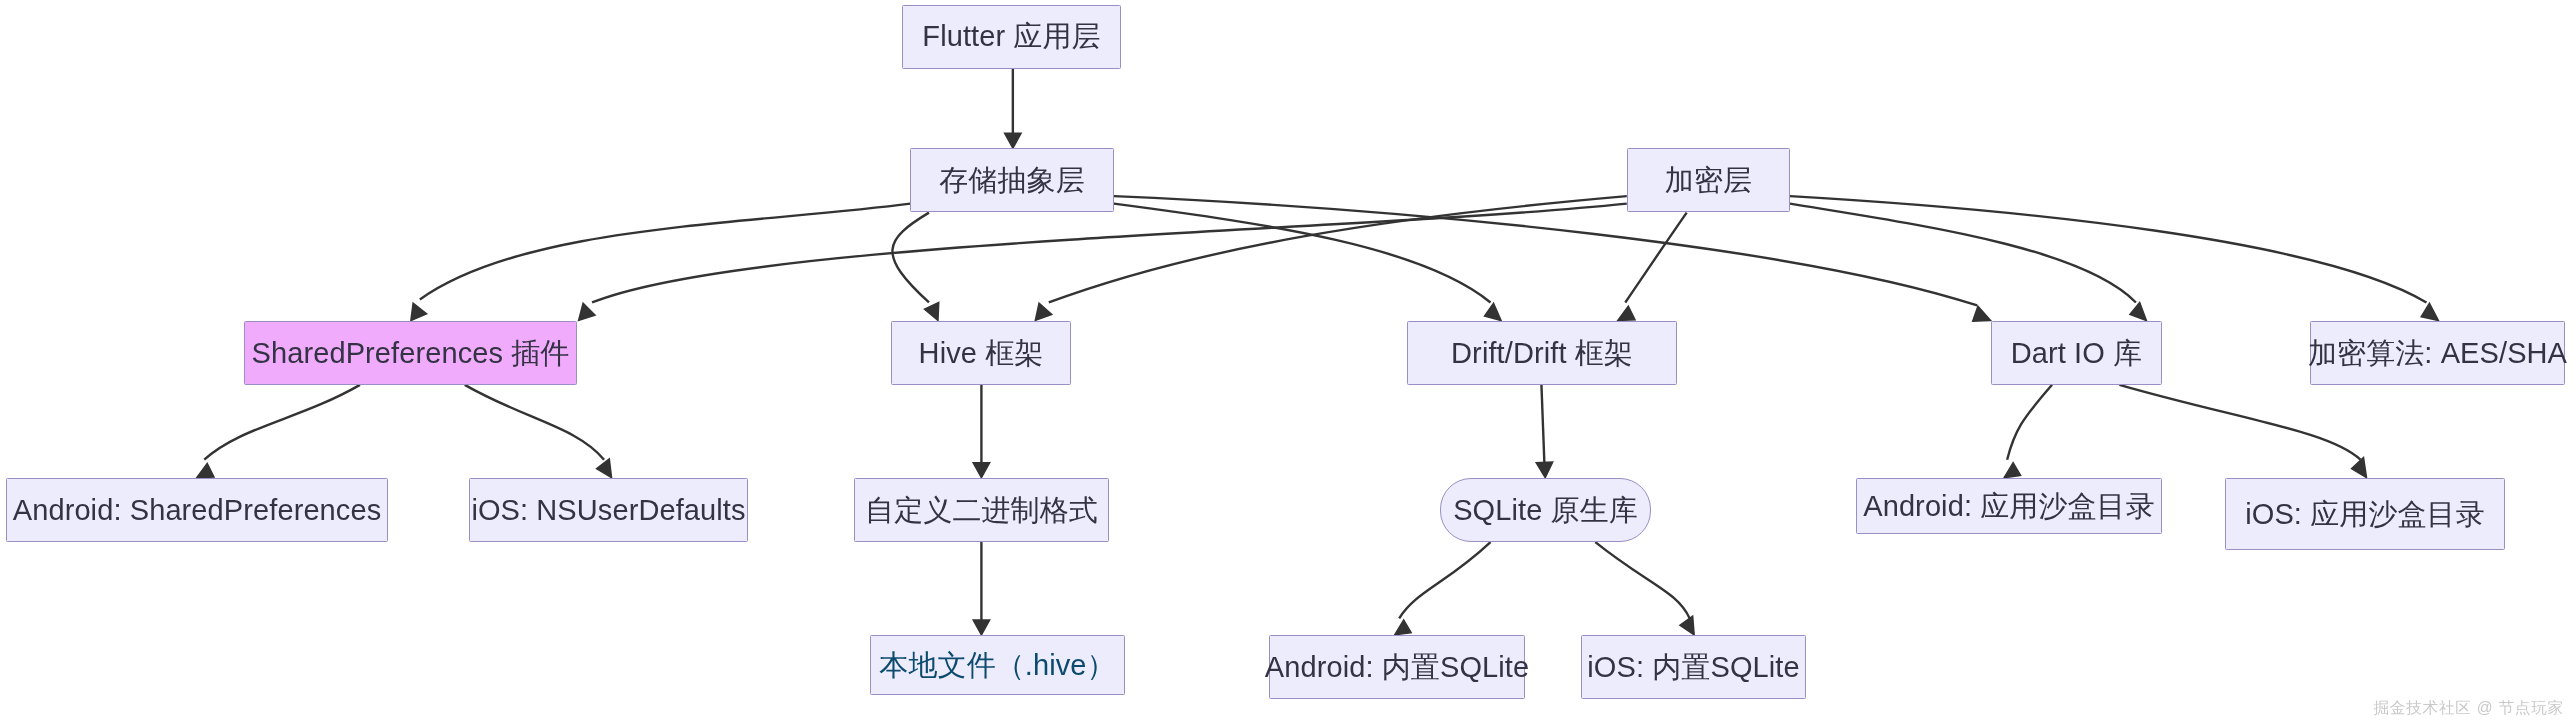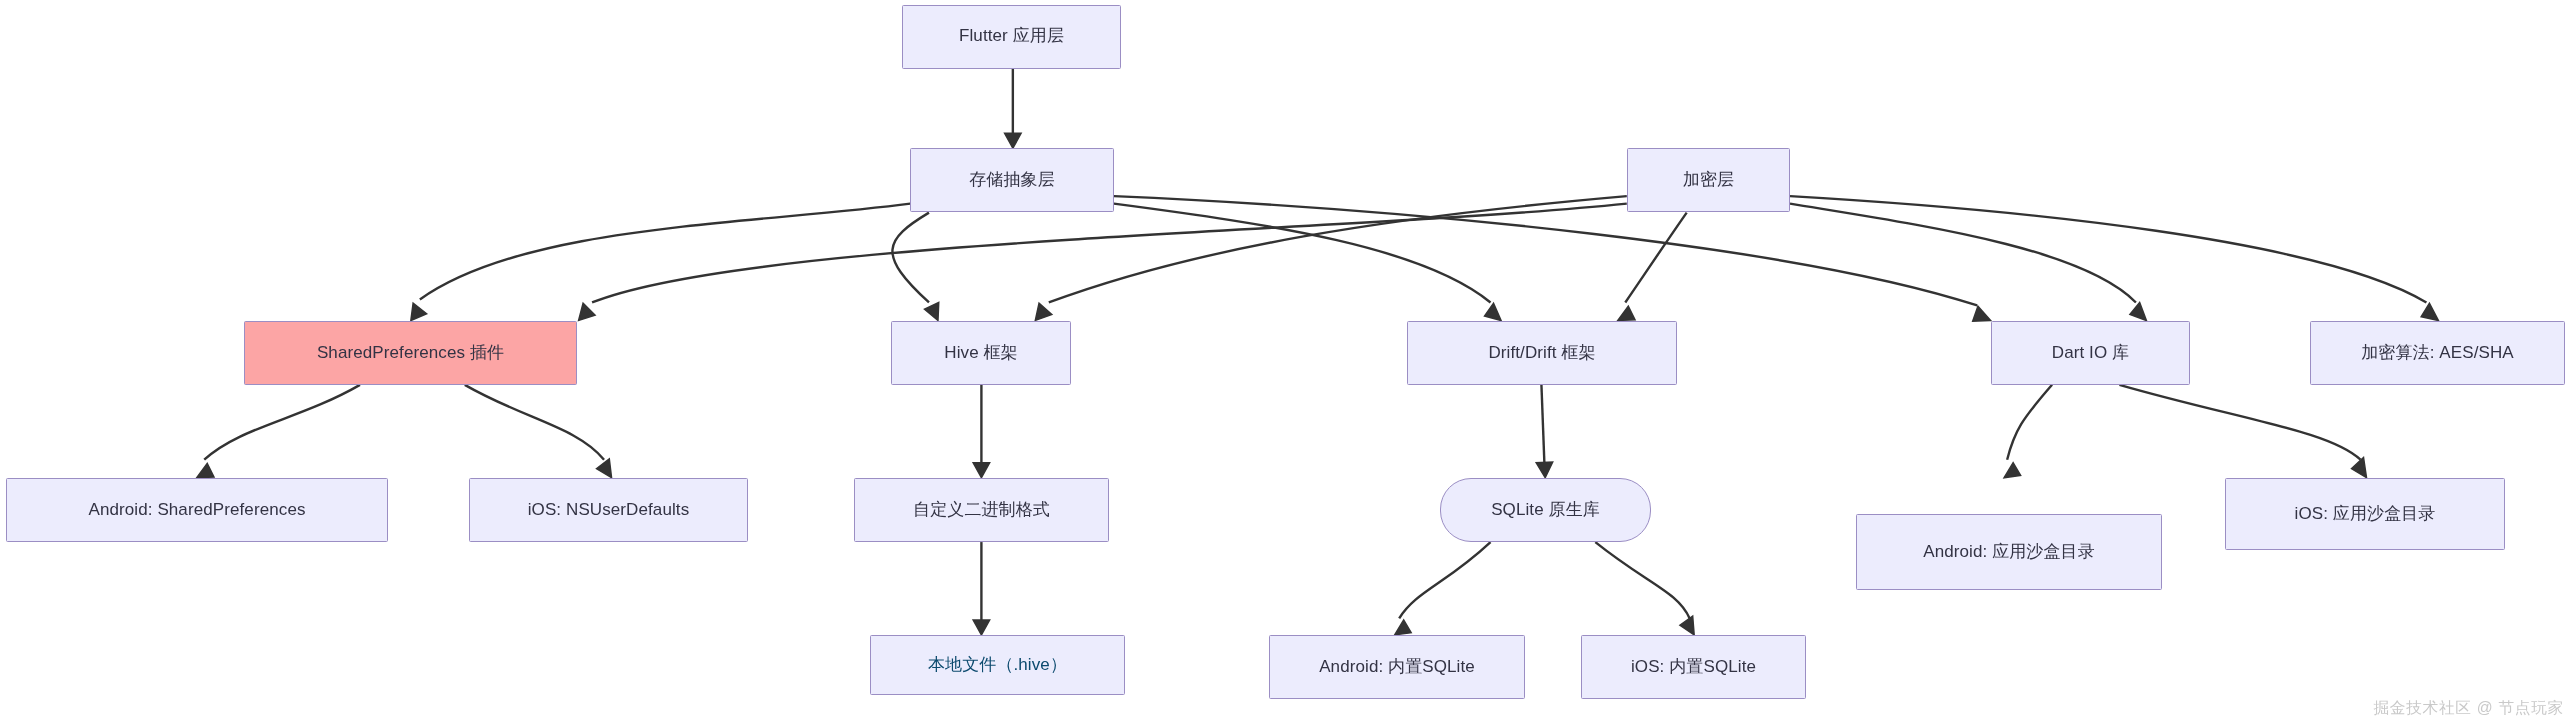--- a/index.html
+++ b/index.html
@@ -33,21 +33,21 @@
     position: absolute;
     box-sizing: border-box;
     background: #ececfd;
     border: 1.8px solid #9b8ec4;
     border-radius: 1.5px;
     display: flex;
     align-items: center;
     justify-content: center;
     text-align: center;
     color: #333344;
-    font-size: 17px;
+    font-size: 29px;
     line-height: 1.2;
     letter-spacing: 0.1px;
     padding: 0 10.5px;
     z-index: 2;
   }
   .node-label {
     white-space: nowrap;
   }
   #watermark {
     position: absolute;
@@ -109,48 +109,48 @@
   <div id="nodes">
       <div class="node" style="left: 902px; top: 4.5px; width: 219px; height: 64px; background: rgb(236, 236, 253); border-color: rgb(155, 142, 196); color: rgb(51, 51, 68);">
         <span class="node-label">Flutter 应用层</span>
       </div>
       <div class="node" style="left: 910px; top: 148px; width: 204px; height: 64px; background: rgb(236, 236, 253); border-color: rgb(155, 142, 196); color: rgb(51, 51, 68);">
         <span class="node-label">存储抽象层</span>
       </div>
       <div class="node" style="left: 1627px; top: 148px; width: 163px; height: 64px; background: rgb(236, 236, 253); border-color: rgb(155, 142, 196); color: rgb(51, 51, 68); text-align: right;">
         <span class="node-label">加密层</span>
       </div>
-      <div class="node" style="left: 244px; top: 321px; width: 333px; height: 64px; background: #fca5a5; border-color: rgb(155, 142, 196); color: rgb(51, 51, 68);">
+      <div class="node" style="left: 244px; top: 321px; width: 333px; height: 64px; background: #f0abfc; border-color: rgb(155, 142, 196); color: rgb(51, 51, 68);">
         <span class="node-label">SharedPreferences 插件</span>
       </div>
       <div class="node" style="left: 891px; top: 321px; width: 180px; height: 64px; background: rgb(236, 236, 253); border-color: rgb(155, 142, 196); color: rgb(51, 51, 68);">
         <span class="node-label">Hive 框架</span>
       </div>
       <div class="node" style="left: 1407px; top: 321px; width: 270px; height: 64px; background: rgb(236, 236, 253); border-color: rgb(155, 142, 196); color: rgb(51, 51, 68);">
         <span class="node-label">Drift/Drift 框架</span>
       </div>
-      <div class="node" style="left: 1991px; top: 321px; width: 199px; height: 64px; background: rgb(236, 236, 253); border-color: rgb(155, 142, 196); color: rgb(51, 51, 68);">
+      <div class="node" style="left: 1991px; top: 321px; width: 171px; height: 64px; background: rgb(236, 236, 253); border-color: rgb(155, 142, 196); color: rgb(51, 51, 68);">
         <span class="node-label">Dart IO 库</span>
       </div>
       <div class="node" style="left: 2310px; top: 321px; width: 255px; height: 64px; background: rgb(236, 236, 253); border-color: rgb(155, 142, 196); color: rgb(51, 51, 68);">
         <span class="node-label">加密算法: AES/SHA</span>
       </div>
       <div class="node" style="left: 6px; top: 478px; width: 382px; height: 64px; background: rgb(236, 236, 253); border-color: rgb(155, 142, 196); color: rgb(51, 51, 68);">
         <span class="node-label">Android: SharedPreferences</span>
       </div>
       <div class="node" style="left: 469px; top: 478px; width: 279px; height: 64px; background: rgb(236, 236, 253); border-color: rgb(155, 142, 196); color: rgb(51, 51, 68);">
         <span class="node-label">iOS: NSUserDefaults</span>
       </div>
       <div class="node" style="left: 854px; top: 478px; width: 255px; height: 64px; background: rgb(236, 236, 253); border-color: rgb(155, 142, 196); color: rgb(51, 51, 68);">
         <span class="node-label">自定义二进制格式</span>
       </div>
       <div class="node" style="left: 1440px; top: 478px; width: 211px; height: 64px; background: rgb(236, 236, 253); border-color: rgb(155, 142, 196); color: rgb(51, 51, 68); border-radius: 31px;">
         <span class="node-label">SQLite 原生库</span>
       </div>
-      <div class="node" style="left: 1856px; top: 478px; width: 306px; height: 76px; background: rgb(236, 236, 253); border-color: rgb(155, 142, 196); color: rgb(51, 51, 68); margin-top: 36px;">
+      <div class="node" style="left: 1856px; top: 478px; width: 306px; height: 56px; background: rgb(236, 236, 253); border-color: rgb(155, 142, 196); color: rgb(51, 51, 68);">
         <span class="node-label">Android: 应用沙盒目录</span>
       </div>
       <div class="node" style="left: 2225px; top: 478px; width: 280px; height: 72px; background: rgb(236, 236, 253); border-color: rgb(155, 142, 196); color: rgb(51, 51, 68);">
         <span class="node-label">iOS: 应用沙盒目录</span>
       </div>
       <div class="node" style="left: 854px; top: 635px; width: 255px; height: 60px; background: rgb(236, 236, 253); border-color: rgb(155, 142, 196); color: #0c4a6e; margin-left: 16px;">
         <span class="node-label">本地文件（.hive）</span>
       </div>
       <div class="node" style="left: 1269px; top: 635px; width: 256px; height: 64px; background: rgb(236, 236, 253); border-color: rgb(155, 142, 196); color: rgb(51, 51, 68);">
         <span class="node-label">Android: 内置SQLite</span>

